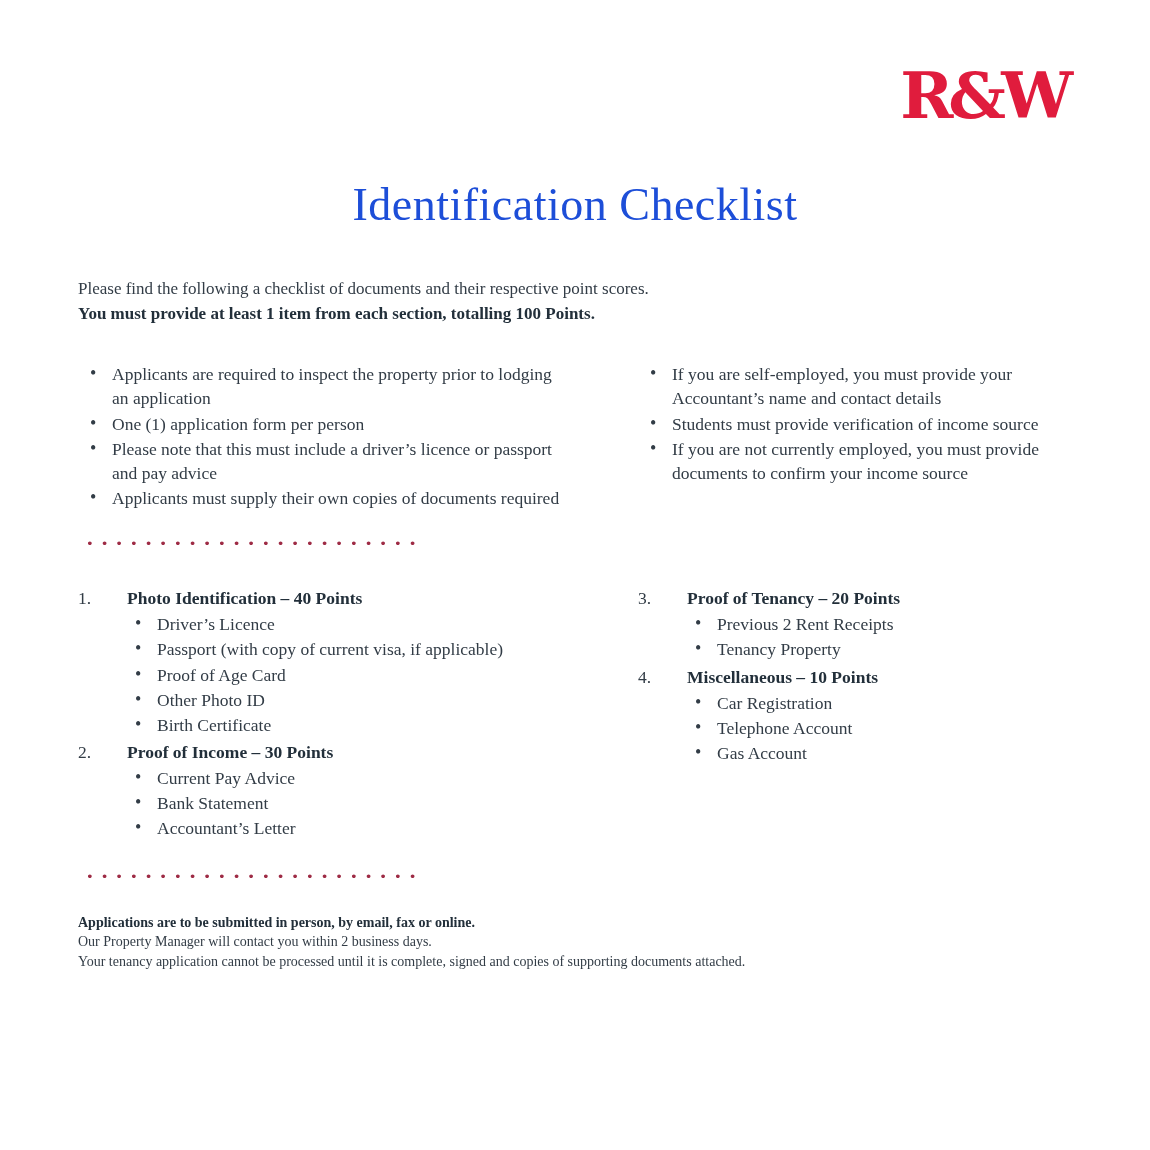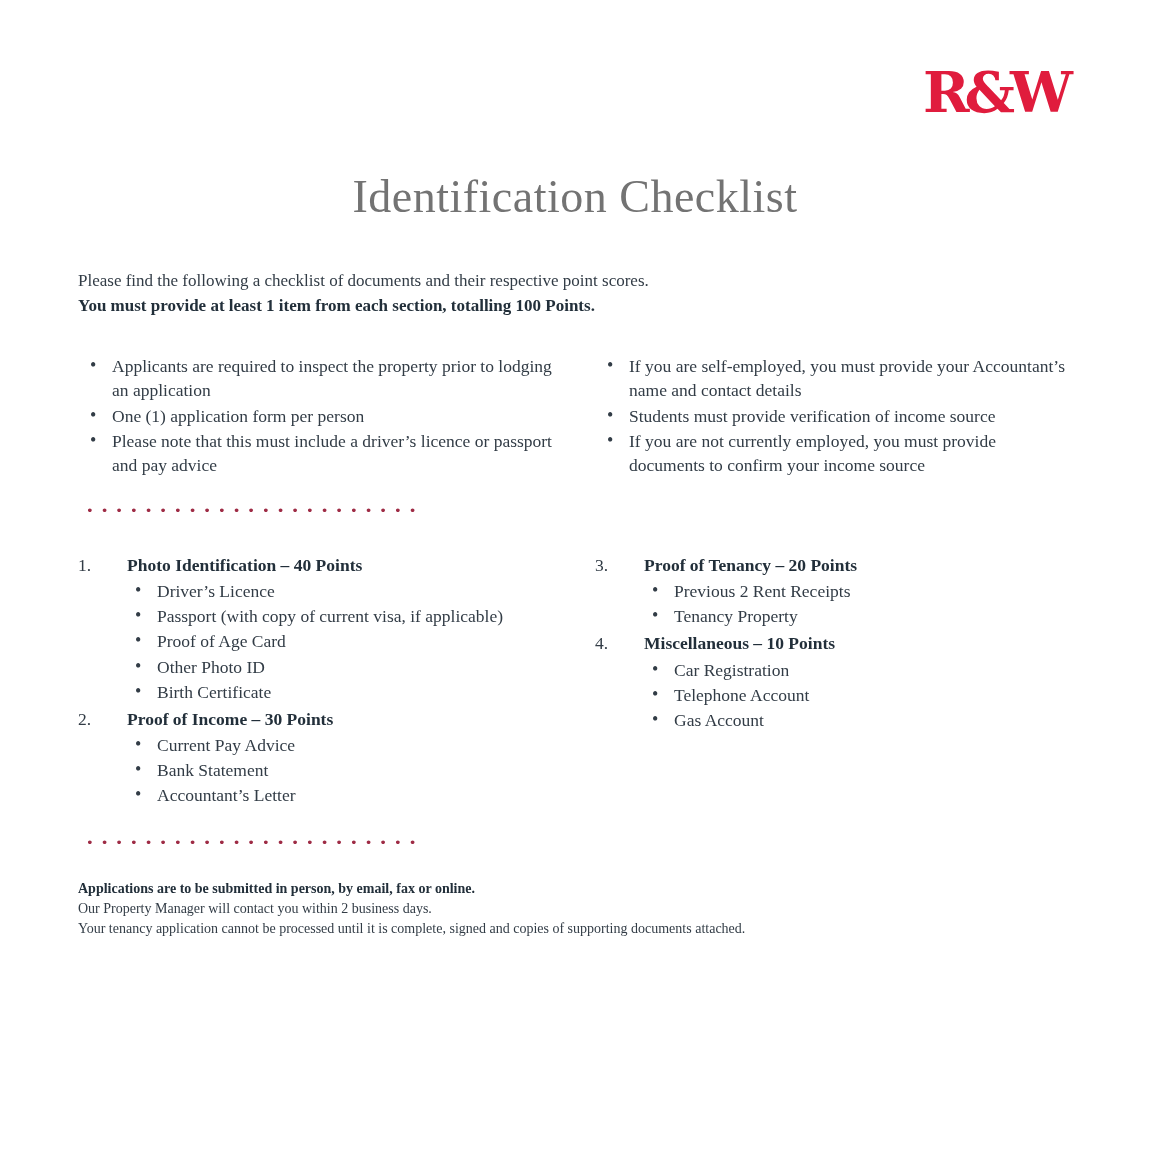--- a/index.html
+++ b/index.html
@@ -22,44 +22,44 @@
     padding:64px 78px 40px 78px;
     background:var(--bg);
   }
   .logo-row{
     display:flex;justify-content:flex-end;
     padding-right:4px;
   }
   .logo{
     font-family:"DejaVu Serif","Liberation Serif",serif;
     font-weight:700;
-    font-size:56px;line-height:1;
+    font-size:64px;line-height:1;
     letter-spacing:-5px;
     color:var(--brand);
     text-align:center;
   }
   .title{
     text-align:center;
     font-size:46px;
     font-weight:400;
-    color:#737373;
+    color:#1d4ed8;
     margin:50px 0 46px 0;
     letter-spacing:.5px;
   }
   .intro p{
     font-size:17px;line-height:1.45;
   }
   .intro .bold{font-weight:700;color:var(--text-bold);}
   .cols{
     display:flex;
     margin-top:36px;
     justify-content:space-between;
   }
   .col-left{flex:0 0 517px;padding-right:28px;}
-  .col-right{flex:1;}
+  .col-right{flex:1;margin-left:43px;}
   ul.bullets{
     list-style:none;
     padding-left:10px;
   }
   ul.bullets li{
     position:relative;
     padding-left:24px;
     font-size:17.5px;
     line-height:1.38;
     margin-bottom:1px;
@@ -121,20 +121,21 @@
   <div class="cols">
     <div class="col-left">
       <ul class="bullets">
 
           <li>Applicants are required to inspect the property prior to lodging an application</li>
 
           <li>One (1) application form per person</li>
 
           <li>Please note that this must include a driver’s licence or passport and pay advice</li>
 
+          <li>Applicants must supply their own copies of documents required</li>
         </ul>
     </div>
     <div class="col-right">
       <ul class="bullets">
 
           <li>If you are self-employed, you must provide your Accountant’s name and contact details</li>
 
           <li>Students must provide verification of income source</li>
 
           <li>If you are not currently employed, you must provide documents to confirm your income source</li>

